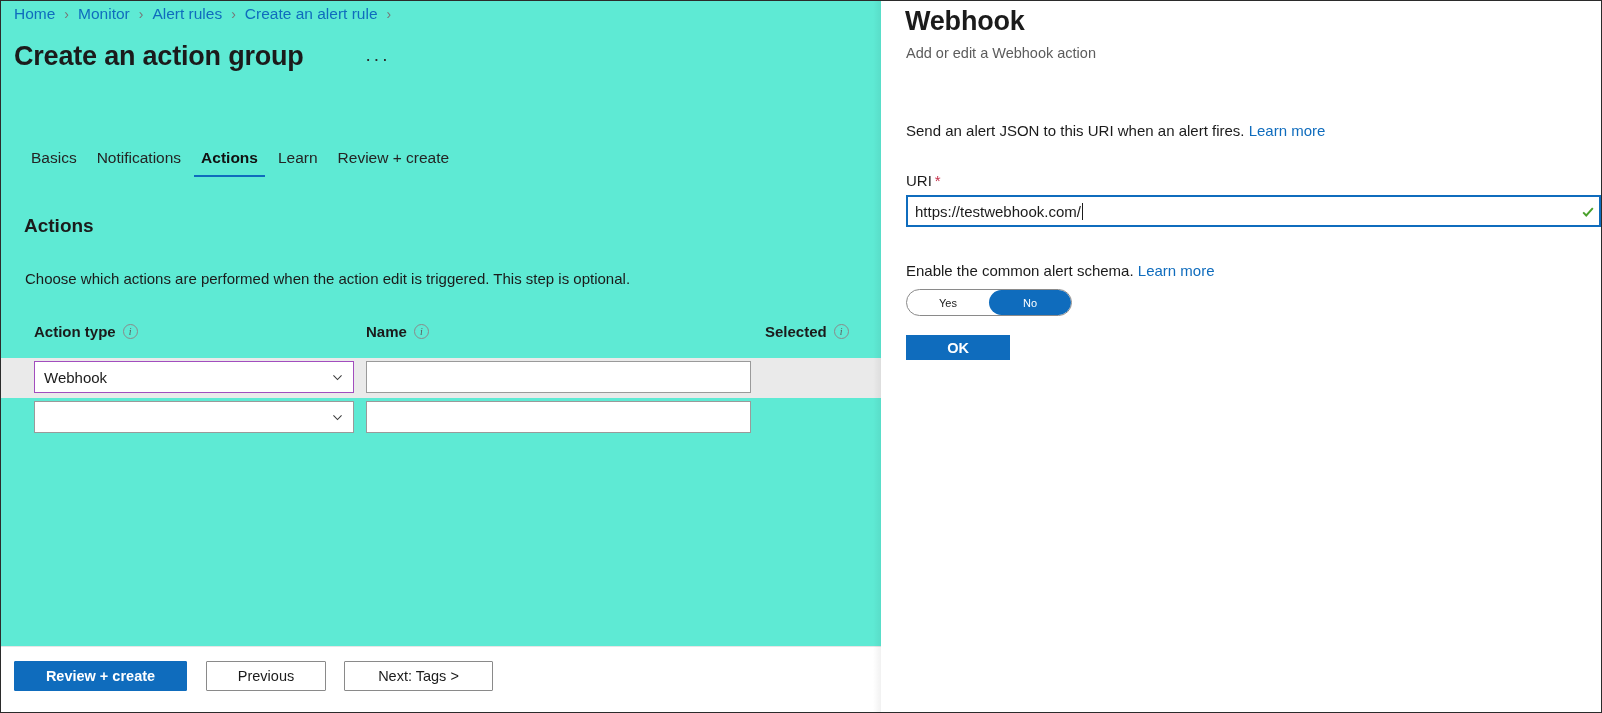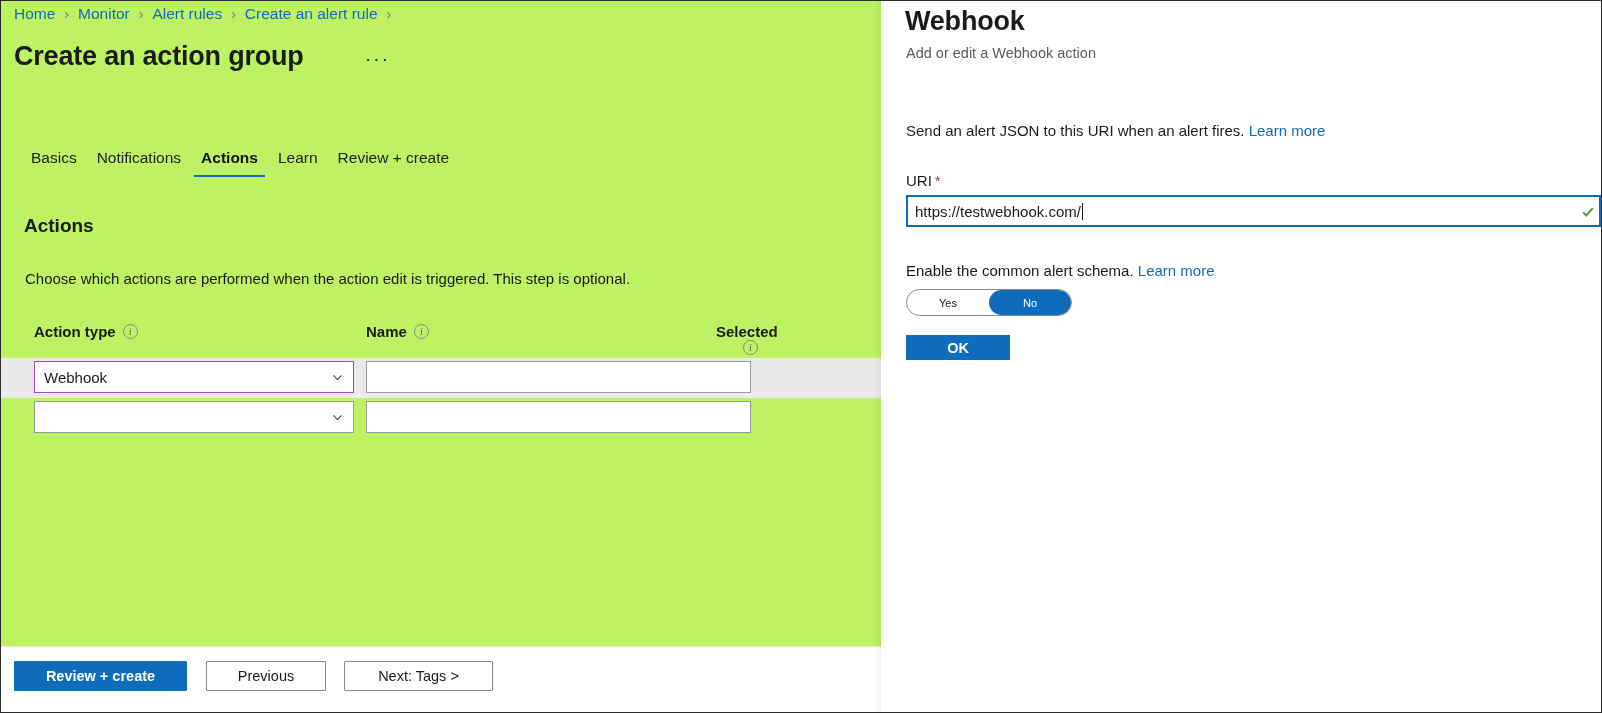--- a/index.html
+++ b/index.html
@@ -17,21 +17,21 @@
     border: 1px solid #2b2b2b;
     background: #ffffff;
     overflow: hidden;
   }
 
   
   #left-pane {
     position: absolute;
     left: 0; top: 0;
     width: 880px; height: 711px;
-    background: #bef264;
+    background: #5eead4;
     overflow: hidden;
     text-decoration: underline;
   }
   #left-pane::after {
     content: "";
     position: absolute;
     right: 0; top: 0;
     width: 8px; height: 100%;
     background: linear-gradient(to right, rgba(0,0,0,0.0), rgba(0,0,0,0.055));
     pointer-events: none;
@@ -130,21 +130,21 @@
     position: absolute;
     display: flex;
     align-items: center;
     font-size: 15px;
     font-weight: 700;
     color: #1b1b1b;
     white-space: nowrap;
   }
   .th-action { left: 33px; }
   .th-name   { left: 365px; }
-  .th-sel    { left: 715px; flex-direction: column; }
+  .th-sel    { left: 764px; }
 
   .info-icon {
     display: inline-flex;
     align-items: center;
     justify-content: center;
     width: 15px; height: 15px;
     margin-left: 7px;
     border: 1px solid #8a8a8a;
     border-radius: 50%;
     font-size: 10px;

